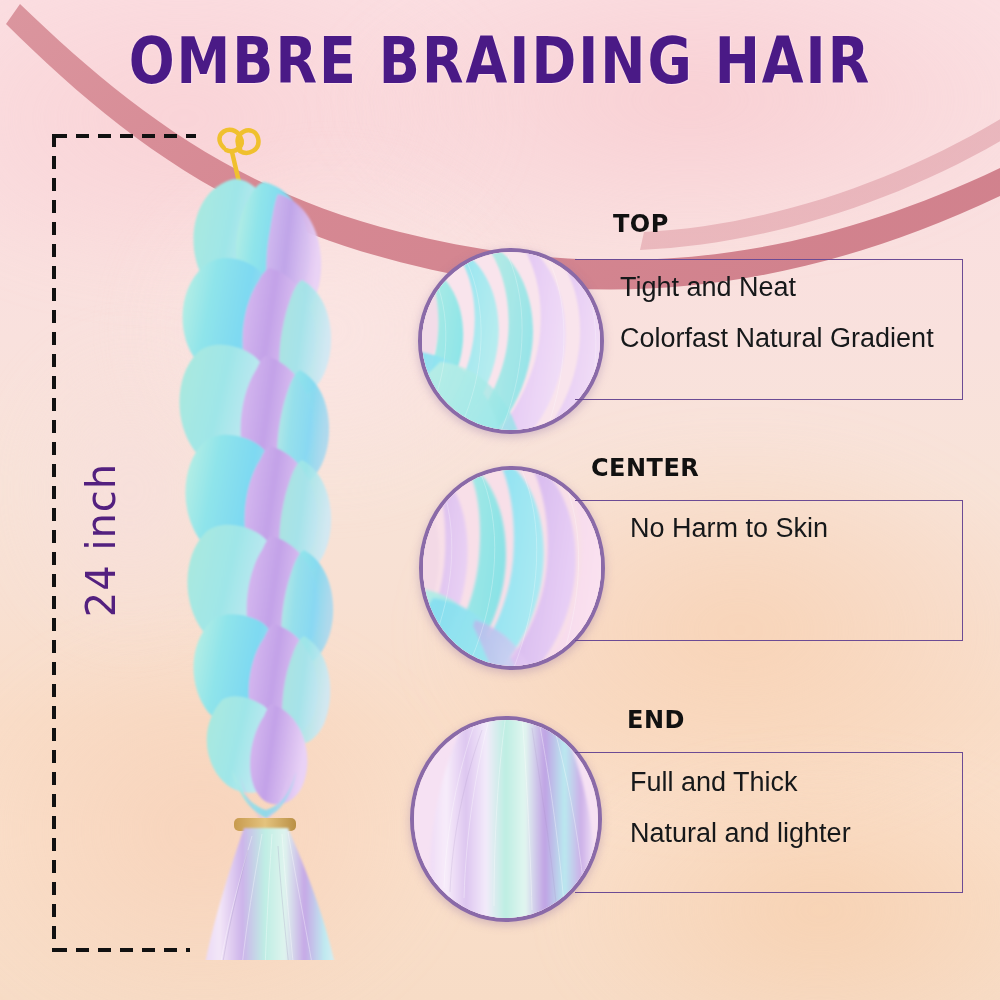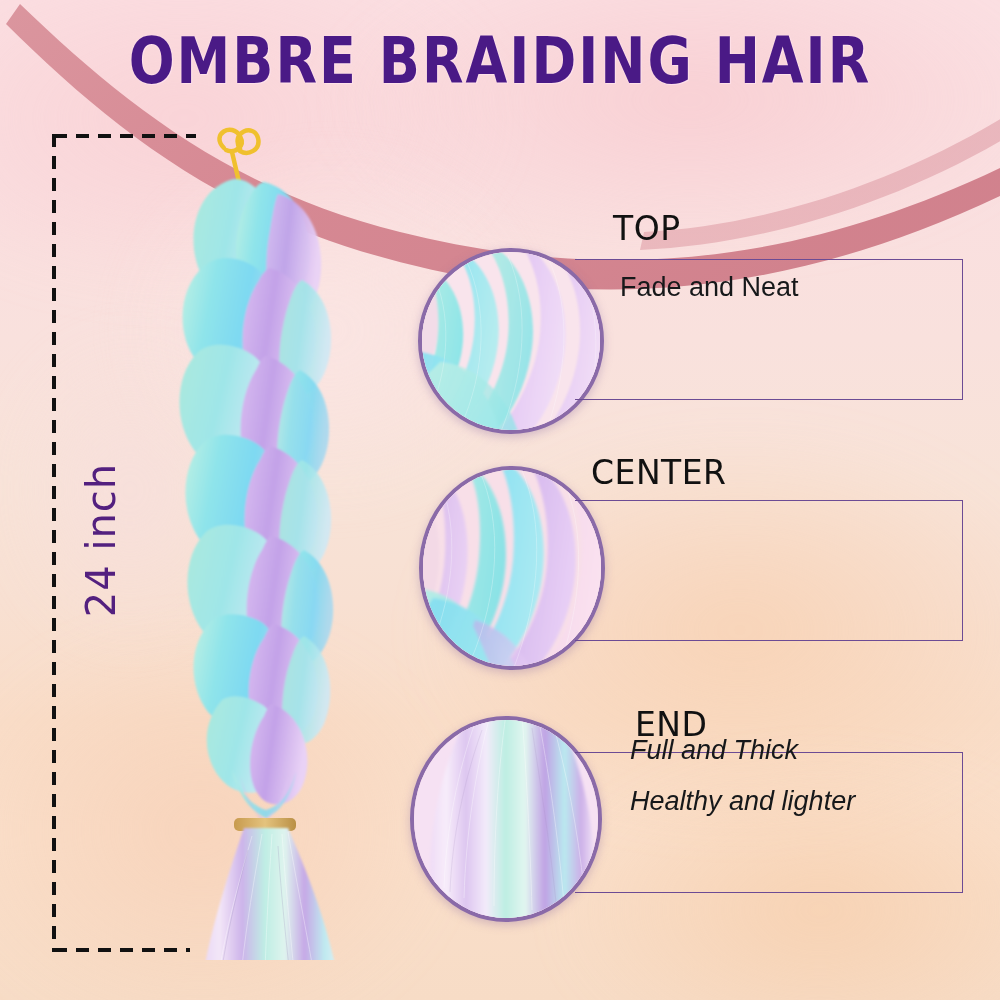--- a/index.html
+++ b/index.html
@@ -87,22 +87,22 @@
     overflow:hidden;
     box-shadow:0 3px 10px rgba(140,105,160,.35);
     background:#f7dde6;
   }
 
   
   .feature-block{ position:absolute; }
   .feature-head{
     position:absolute;
     font-family:"DejaVu Sans", sans-serif;
-    font-weight:normal;
-    font-size:33px;
+    font-weight:bold;
+    font-size:24px;
     color:#111;
     letter-spacing:.5px;
     line-height:1;
   }
   .feature-box{
     position:absolute;
     border:1.6px solid #6c4b94;
     border-left:none;
     background:transparent;
   }
@@ -298,21 +298,22 @@
         <path d="M126,6 C150,56 146,126 120,190"></path>
         <path d="M160,18 C180,66 178,130 156,188"></path>
       </g>
     </svg>
   </div>
 
   <div class="feature-block">
     <div class="feature-head" style="left:613px; top:212px;">TOP</div>
     <div class="feature-box" style="left:575px; top:259px; width:388px; height:141px;"></div>
     <ul class="feature-list" style="left:620px; top:274px;">
-      <li>Fade and Neat</li>
+      <li>Tight and Neat</li>
+      <li>Colorfast Natural Gradient</li>
     </ul>
   </div>
 
   <div class="feature-circle" style="left:419px; top:466px; width:186px; height:204px;">
     <svg viewBox="0 0 186 204" width="186" height="204" preserveAspectRatio="none">
       <defs>
         <linearGradient id="c1" x1="0" y1="0" x2="1" y2="0.35">
           <stop offset="0%" stop-color="#bff0e6"></stop>
             <stop offset="100%" stop-color="#8be2e6"></stop>
         </linearGradient>
@@ -353,20 +354,21 @@
         <path d="M138,4 C164,58 160,132 134,204"></path>
         <path d="M170,20 C190,72 186,140 164,204"></path>
       </g>
     </svg>
   </div>
 
   <div class="feature-block">
     <div class="feature-head" style="left:591px; top:456px;">CENTER</div>
     <div class="feature-box" style="left:575px; top:500px; width:388px; height:141px;"></div>
     <ul class="feature-list" style="left:630px; top:515px;">
+      <li>No Harm to Skin</li>
     </ul>
   </div>
 
   <div class="feature-circle" style="left:410px; top:716px; width:192px; height:206px;">
     <svg viewBox="0 0 192 206" width="192" height="206" preserveAspectRatio="none">
       <defs>
         <linearGradient id="e1" x1="0" y1="0" x2="1" y2="0">
           <stop offset="0%" stop-color="#efdcf6"></stop>
           <stop offset="10%" stop-color="#f7ecfa"></stop>
           <stop offset="22%" stop-color="#ddc6f0"></stop>
@@ -395,21 +397,21 @@
         <path d="M138,0 C152,50 164,110 170,170"></path>
       </g>
       <g opacity=".2" stroke="#9e86bd" stroke-width=".9" fill="none">
         <path d="M68,10 C50,60 38,118 36,172"></path>
         <path d="M118,8 C126,62 136,124 142,182"></path>
       </g>
     </svg>
   </div>
 
   <div class="feature-block">
-    <div class="feature-head" style="left:627px; top:708px;margin-left:8px;">END</div>
+    <div class="feature-head" style="left:627px; top:708px;">END</div>
     <div class="feature-box" style="left:575px; top:752px; width:388px; height:141px;"></div>
-    <ul class="feature-list" style="left:630px; top:737px;font-style:italic;">
+    <ul class="feature-list" style="left:630px; top:769px;">
       <li>Full and Thick</li>
-      <li>Healthy and lighter</li>
+      <li>Natural and lighter</li>
     </ul>
   </div>
 
 </div>
 
 </body></html>

